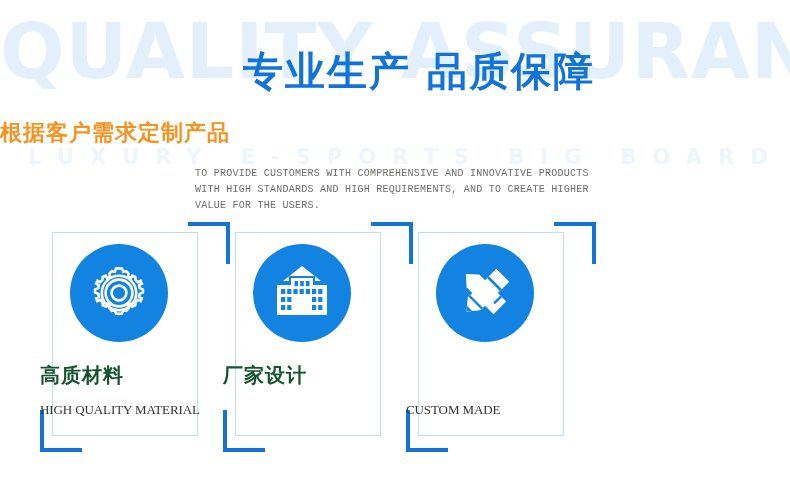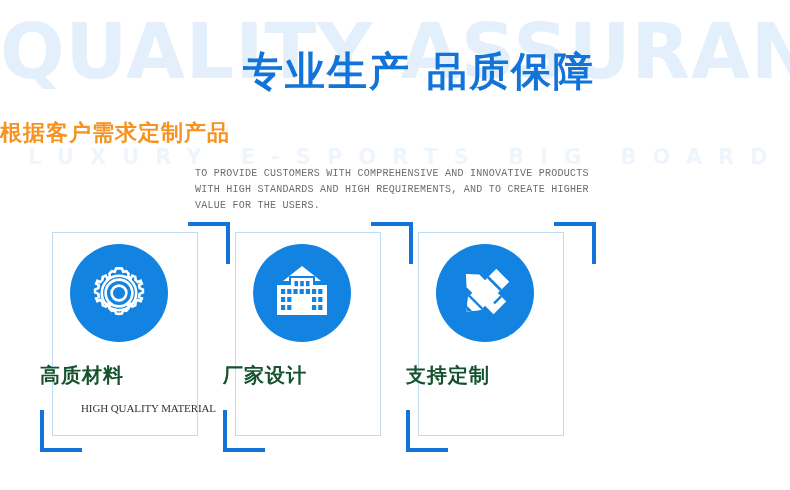--- a/index.html
+++ b/index.html
@@ -162,23 +162,23 @@
     font-size: 20px;
     letter-spacing: 1px;
     color: #14532d;
     white-space: nowrap;
   }
   .card-sub {
     position: absolute;
     left: 0;
     top: 180px;
     width: 176px;
-    text-align: right;
+    text-align: left;
     font-family: "Liberation Serif", serif;
-    font-size: 11px;
+    font-size: 13px;
     letter-spacing: -0.1px;
     color: #333333;
     white-space: nowrap;
   }
 </style>
 </head>
 <body>
 
 <div id="page">
 
@@ -269,18 +269,18 @@
 
             <path d="M22 6 h18 v40 l-9 11 -9 -11 z" fill="#ffffff"></path>
             <path d="M22 46 h18 l-9 11 z" fill="#ffffff"></path>
             <rect x="22" y="6" width="18" height="10" fill="#ffffff"></rect>
             <rect x="22" y="16.4" width="18" height="2.6" fill="#1283e0"></rect>
             <rect x="22" y="43" width="18" height="2.2" fill="#1283e0"></rect>
             <polygon points="31,57 27.6,52.8 34.4,52.8" fill="#1283e0"></polygon>
           </g>
         </svg>
       </div>
-      <div class="card-title">支持定制</div>
+      <div class="card-sub">CUSTOM MADE</div>
     </div>
 
 
   </div>
 </div>
 
 </body></html>

